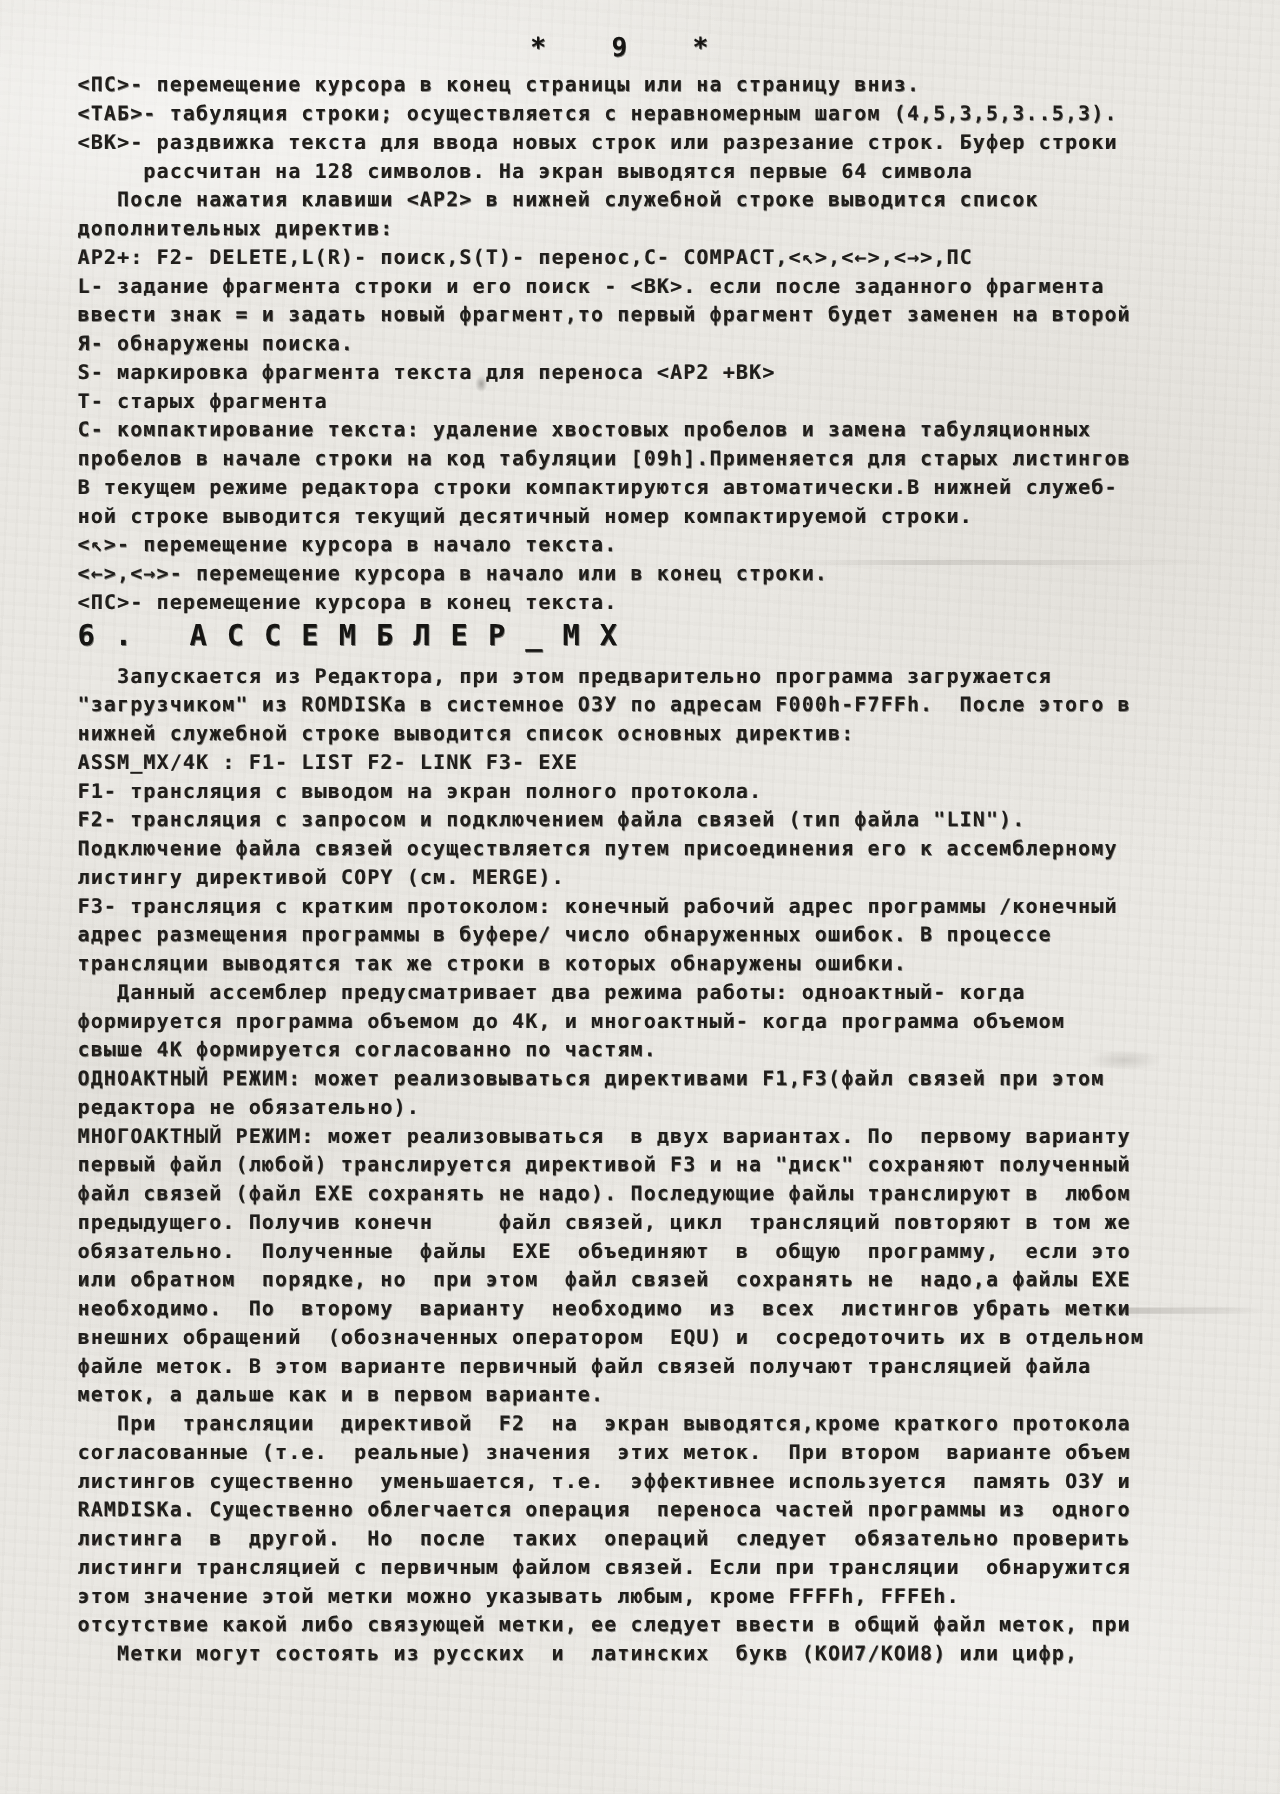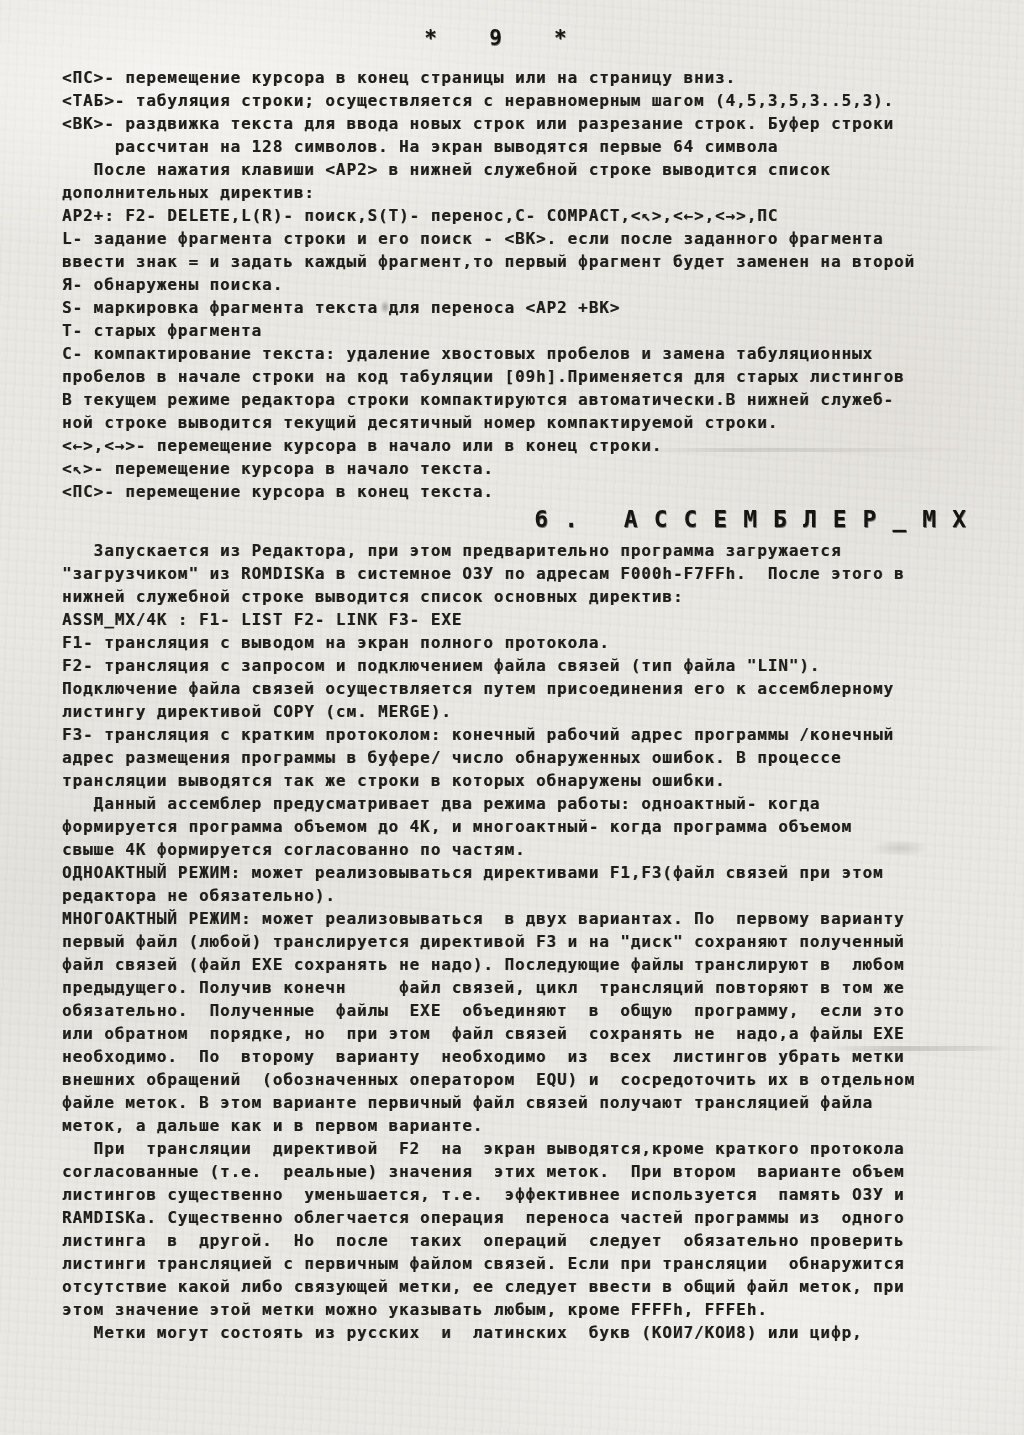--- a/index.html
+++ b/index.html
@@ -55,21 +55,21 @@
     font-size: 21px;
     font-weight: bold;
     letter-spacing: 9px;
     color: #161513;
     white-space: pre;
     text-shadow: 0.5px 0.5px 0 rgba(22,21,19,0.55);
   }
   .content {
     position: absolute;
     left: 62px;
-    top: 66px;
+    top: 56px;
     width: 920px;
   }
   .text-block .line {
     white-space: pre;
     font-size: 16px;
     font-weight: bold;
     line-height: 23px;
     height: 23px;
     letter-spacing: 0.9px;
     color: #201e1b;
@@ -77,21 +77,20 @@
   }
   .section-heading {
     margin: 0;
     padding: 3px 0 7px 0;
     font-size: 23px;
     font-weight: bold;
     letter-spacing: 16px;
     color: #161513;
     white-space: pre;
     text-shadow: 0.6px 0.5px 0.3px rgba(22,21,19,0.55);
-    text-align: right;
   }
 </style>
 </head>
 <body>
 
 <div class="page">
   <div class="smudge smudge-1"></div>
   <div class="smudge smudge-2"></div>
   <div class="smudge smudge-3"></div>
   <div class="smudge smudge-4"></div>
@@ -101,30 +100,30 @@
   <div class="content">
     <div class="text-block">
         <div class="line">&lt;ПС&gt;- перемещение курсора в конец страницы или на страницу вниз.</div>
         <div class="line">&lt;ТАБ&gt;- табуляция строки; осуществляется с неравномерным шагом (4,5,3,5,3..5,3).</div>
         <div class="line">&lt;ВК&gt;- раздвижка текста для ввода новых строк или разрезание строк. Буфер строки</div>
         <div class="line">     рассчитан на 128 символов. На экран выводятся первые 64 символа</div>
         <div class="line">   После нажатия клавиши &lt;АР2&gt; в нижней служебной строке выводится список</div>
         <div class="line">дополнительных директив:</div>
         <div class="line">АР2+: F2- DELETE,L(R)- поиск,S(T)- перенос,С- COMPACT,&lt;↖&gt;,&lt;←&gt;,&lt;→&gt;,ПС</div>
         <div class="line">L- задание фрагмента строки и его поиск - &lt;ВК&gt;. если после заданного фрагмента</div>
-        <div class="line">ввести знак = и задать каждый фрагмент,то первый фрагмент будет заменен на второй</div>
+        <div class="line">ввести знак = и задать новый фрагмент,то первый фрагмент будет заменен на второй</div>
         <div class="line">Я- обнаружены поиска.</div>
         <div class="line">S- маркировка фрагмента текста для переноса &lt;АР2 +ВК&gt;</div>
         <div class="line">Т- старых фрагмента</div>
         <div class="line">С- компактирование текста: удаление хвостовых пробелов и замена табуляционных</div>
         <div class="line">пробелов в начале строки на код табуляции [09h].Применяется для старых листингов</div>
         <div class="line">В текущем режиме редактора строки компактируются автоматически.В нижней служеб-</div>
         <div class="line">ной строке выводится текущий десятичный номер компактируемой строки.</div>
+        <div class="line">&lt;↖&gt;- перемещение курсора в начало текста.</div>
         <div class="line">&lt;←&gt;,&lt;→&gt;- перемещение курсора в начало или в конец строки.</div>
-        <div class="line">&lt;↖&gt;- перемещение курсора в начало текста.</div>
         <div class="line">&lt;ПС&gt;- перемещение курсора в конец текста.</div>
       </div>
 
     <h2 class="section-heading">6. АССЕМБЛЕР_МХ</h2>
 
     <div class="text-block">
         <div class="line">   Запускается из Редактора, при этом предварительно программа загружается</div>
         <div class="line">"загрузчиком" из ROMDISKа в системное ОЗУ по адресам F000h-F7FFh.  После этого в</div>
         <div class="line">нижней служебной строке выводится список основных директив:</div>
         <div class="line">ASSM_MX/4K : F1- LIST F2- LINK F3- EXE</div>
@@ -149,18 +148,18 @@
         <div class="line">необходимо.  По  второму  варианту  необходимо  из  всех  листингов убрать метки</div>
         <div class="line">внешних обращений  (обозначенных оператором  EQU) и  сосредоточить их в отдельном</div>
         <div class="line">файле меток. В этом варианте первичный файл связей получают трансляцией файла</div>
         <div class="line">меток, а дальше как и в первом варианте.</div>
         <div class="line">   При  трансляции  директивой  F2  на  экран выводятся,кроме краткого протокола</div>
         <div class="line">согласованные (т.е.  реальные) значения  этих меток.  При втором  варианте объем</div>
         <div class="line">листингов существенно  уменьшается, т.е.  эффективнее используется  память ОЗУ и</div>
         <div class="line">RAMDISKа. Существенно облегчается операция  переноса частей программы из  одного</div>
         <div class="line">листинга  в  другой.  Но  после  таких  операций  следует  обязательно проверить</div>
         <div class="line">листинги трансляцией с первичным файлом связей. Если при трансляции  обнаружится</div>
+        <div class="line">этом значение этой метки можно указывать любым, кроме FFFFh, FFFEh.</div>
         <div class="line">отсутствие какой либо связующей метки, ее следует ввести в общий файл меток, при</div>
-        <div class="line">этом значение этой метки можно указывать любым, кроме FFFFh, FFFEh.</div>
         <div class="line">   Метки могут состоять из русских  и  латинских  букв (КОИ7/КОИ8) или цифр,</div>
       </div>
   </div>
 </div>
 
 </body></html>

